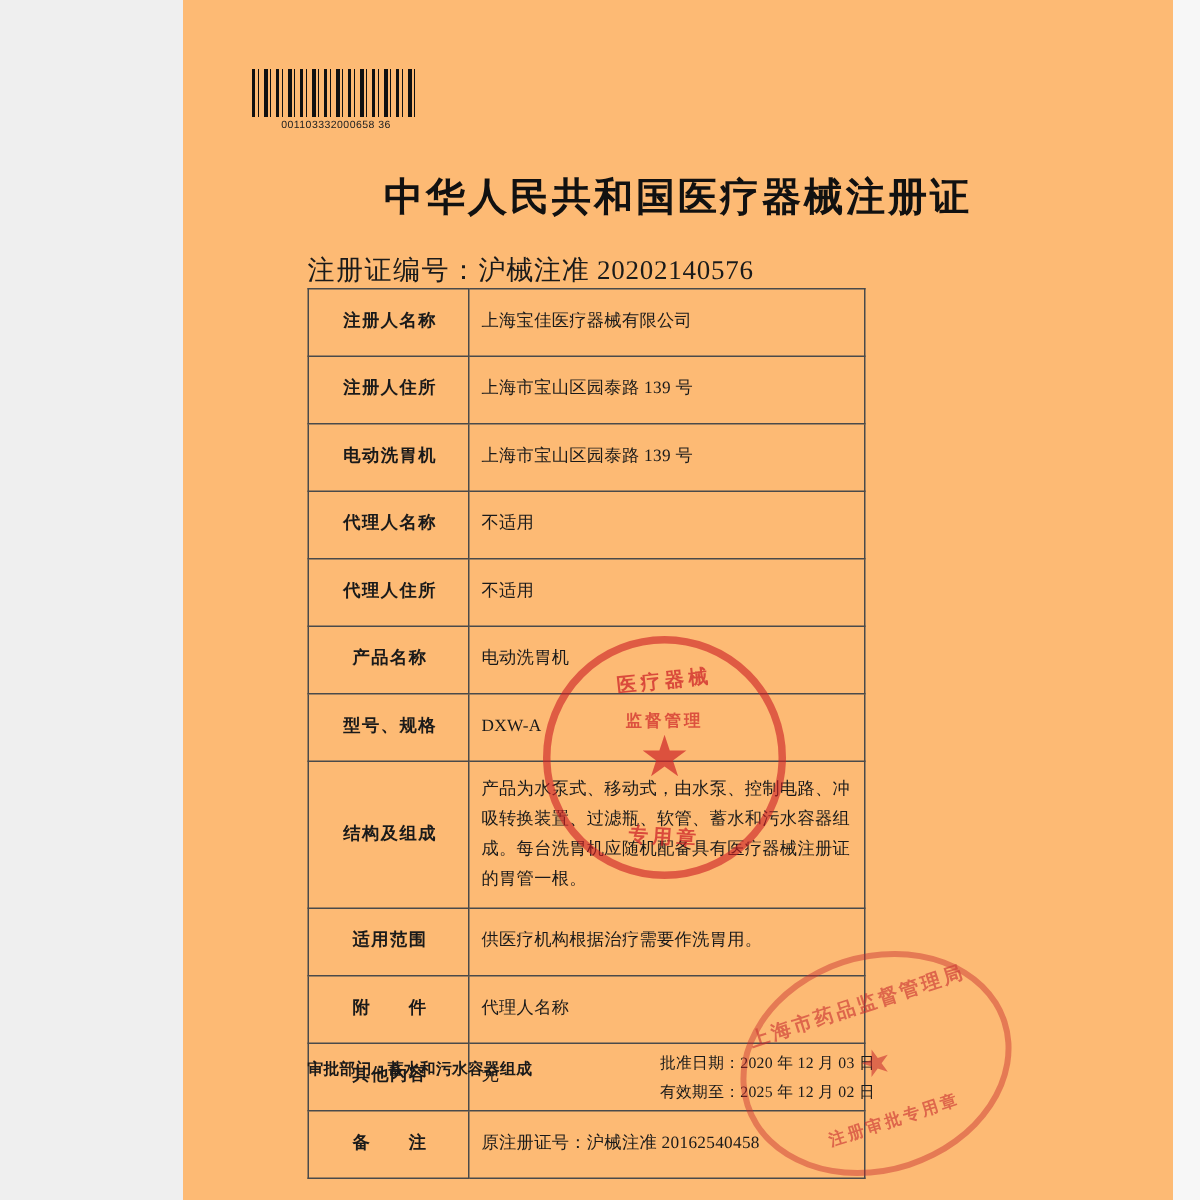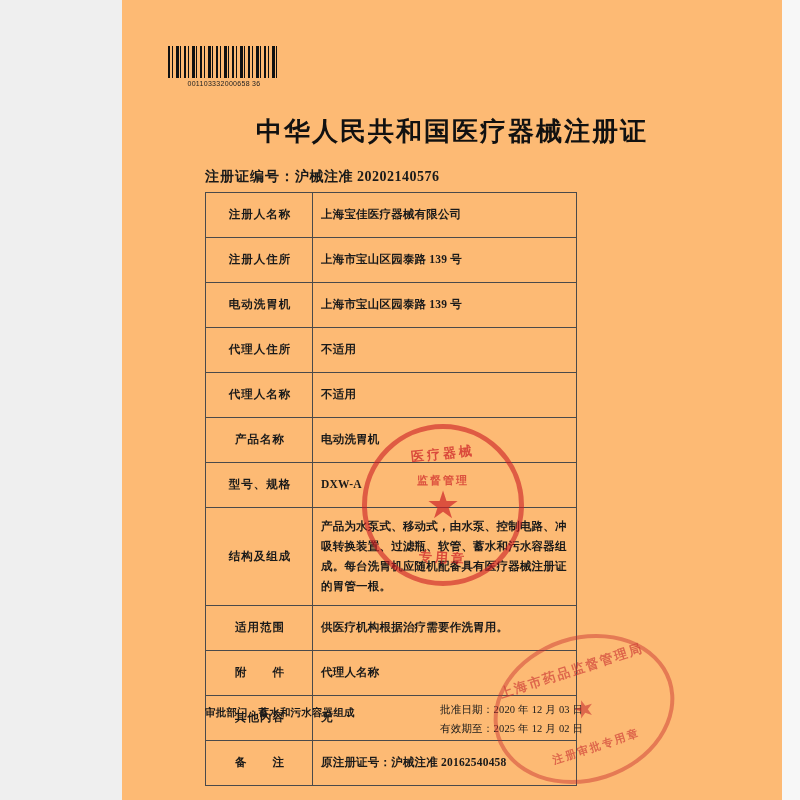--- a/index.html
+++ b/index.html
@@ -75,22 +75,22 @@
     font-weight: bold;
     letter-spacing: 2px;
     color: #111;
     font-family: "Liberation Serif", "DejaVu Serif", serif;
   }
 
   .reg-no {
     position: absolute;
     left: 205px;
     top: 168px;
-    font-size: 14px;
-    font-weight: bold;
+    font-size: 18px;
+    font-weight: normal;
     letter-spacing: 0.5px;
   }
   .reg-no .label { letter-spacing: 1px; }
 
   
   .cert-table {
     position: absolute;
     left: 205px;
     top: 192px;
     width: 372px;
@@ -106,21 +106,21 @@
   }
   .cert-table td.k {
     width: 92px;
     text-align: center;
     font-weight: bold;
     letter-spacing: 1px;
     white-space: pre;
   }
   .cert-table td.v {
     text-align: left;
-    font-weight: bold;
+    font-weight: normal;
     letter-spacing: 0.2px;
   }
   .cert-table tr.tall td { height: 30px; }
   .cert-table td.v.block {
     line-height: 1.75;
     padding-top: 8px;
     padding-bottom: 8px;
   }
 
   
@@ -241,25 +241,25 @@
       </tr>
       <tr class="tall">
         <td class="k">注册人住所</td>
         <td class="v">上海市宝山区园泰路 139 号</td>
       </tr>
       <tr class="tall">
         <td class="k">电动洗胃机</td>
         <td class="v">上海市宝山区园泰路 139 号</td>
       </tr>
       <tr class="tall">
+        <td class="k">代理人名称</td>
+        <td class="v">不适用</td>
+      </tr>
+      <tr class="tall">
         <td class="k">代理人住所</td>
-        <td class="v">不适用</td>
-      </tr>
-      <tr class="tall">
-        <td class="k">代理人名称</td>
         <td class="v">不适用</td>
       </tr>
       <tr class="tall">
         <td class="k">产品名称</td>
         <td class="v">电动洗胃机</td>
       </tr>
       <tr class="tall">
         <td class="k">型号、规格</td>
         <td class="v">DXW-A</td>
       </tr>

